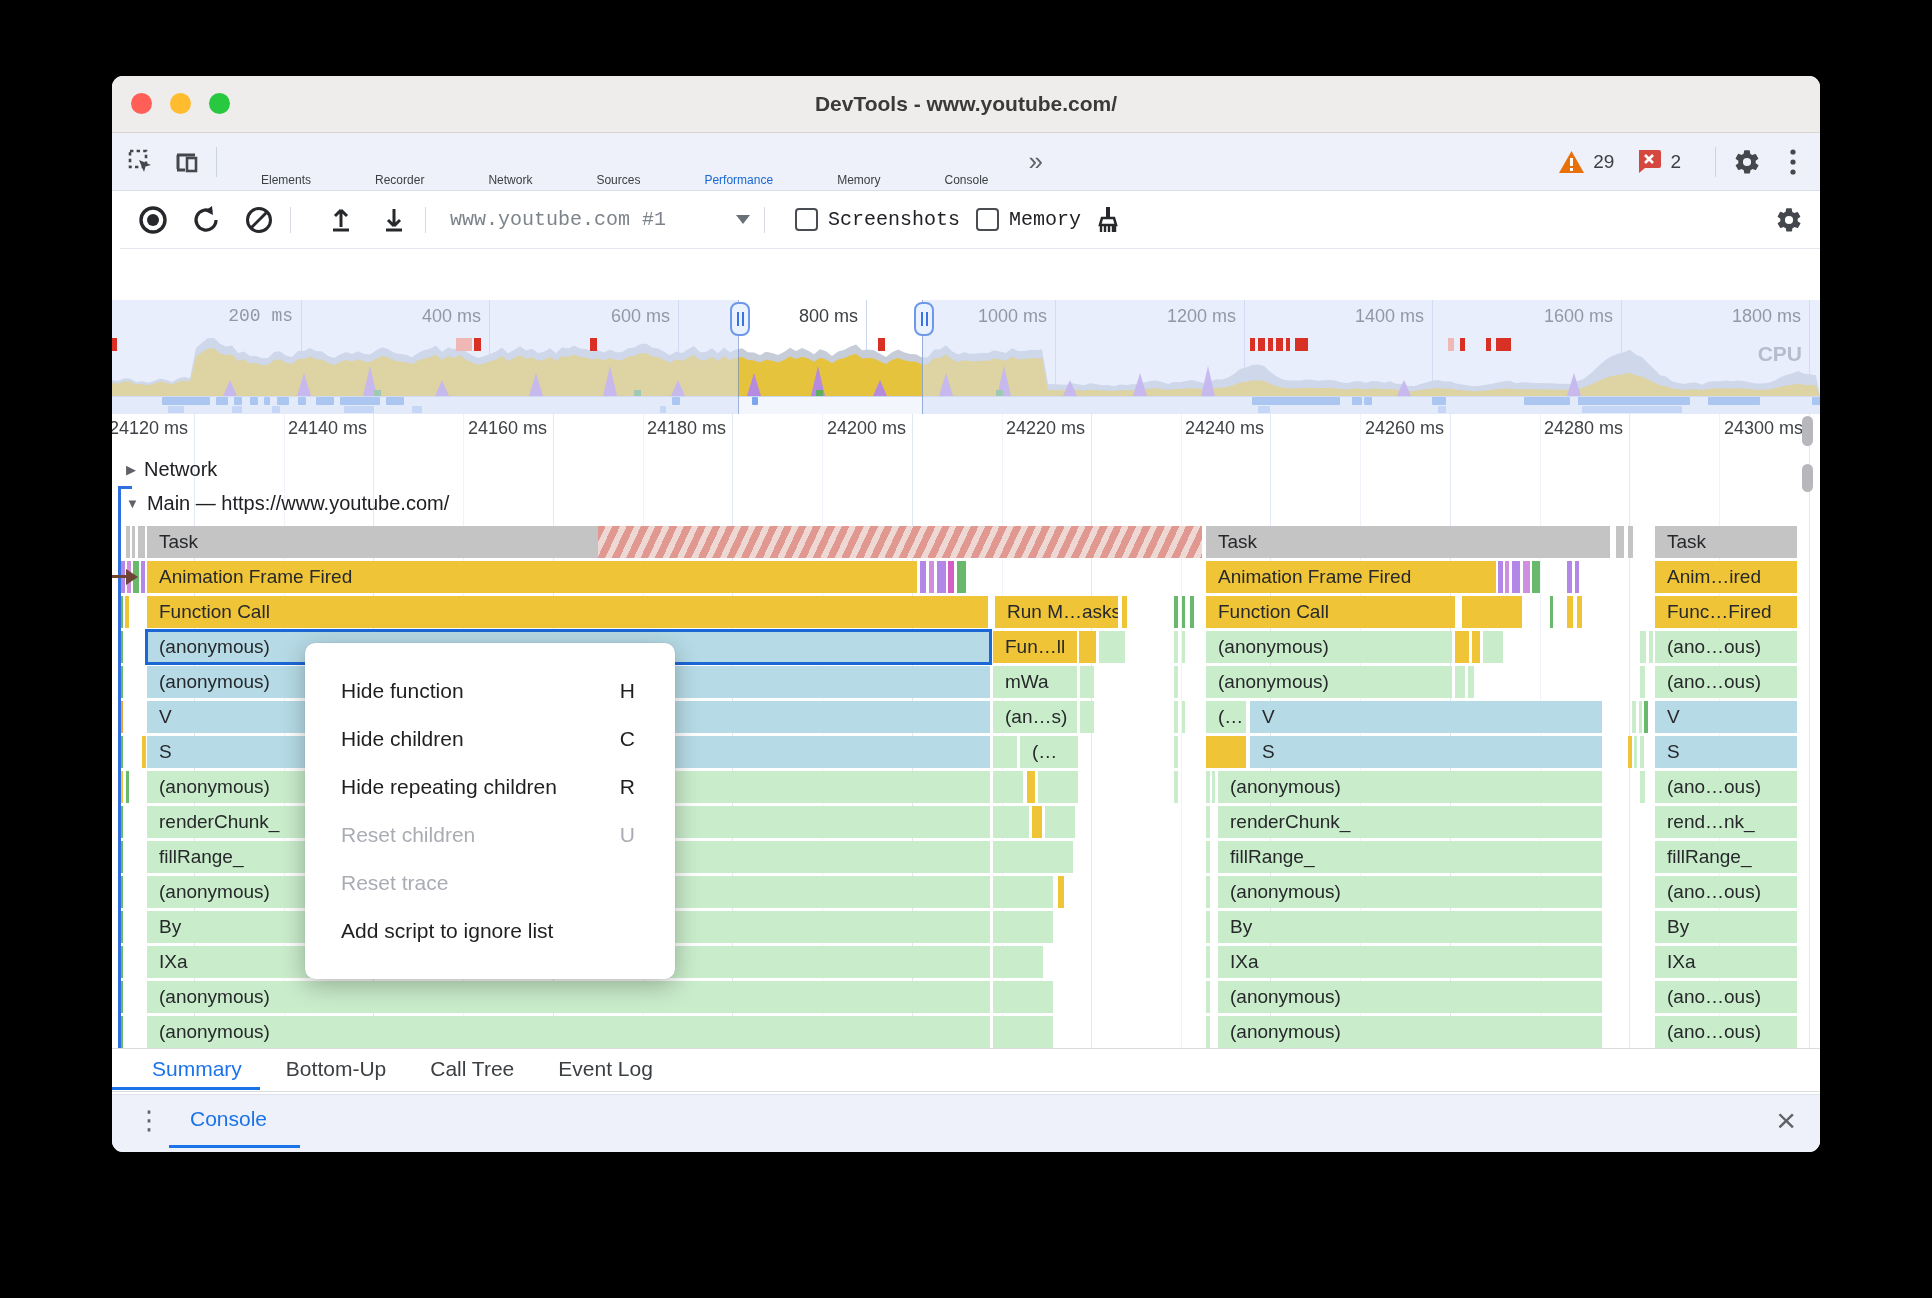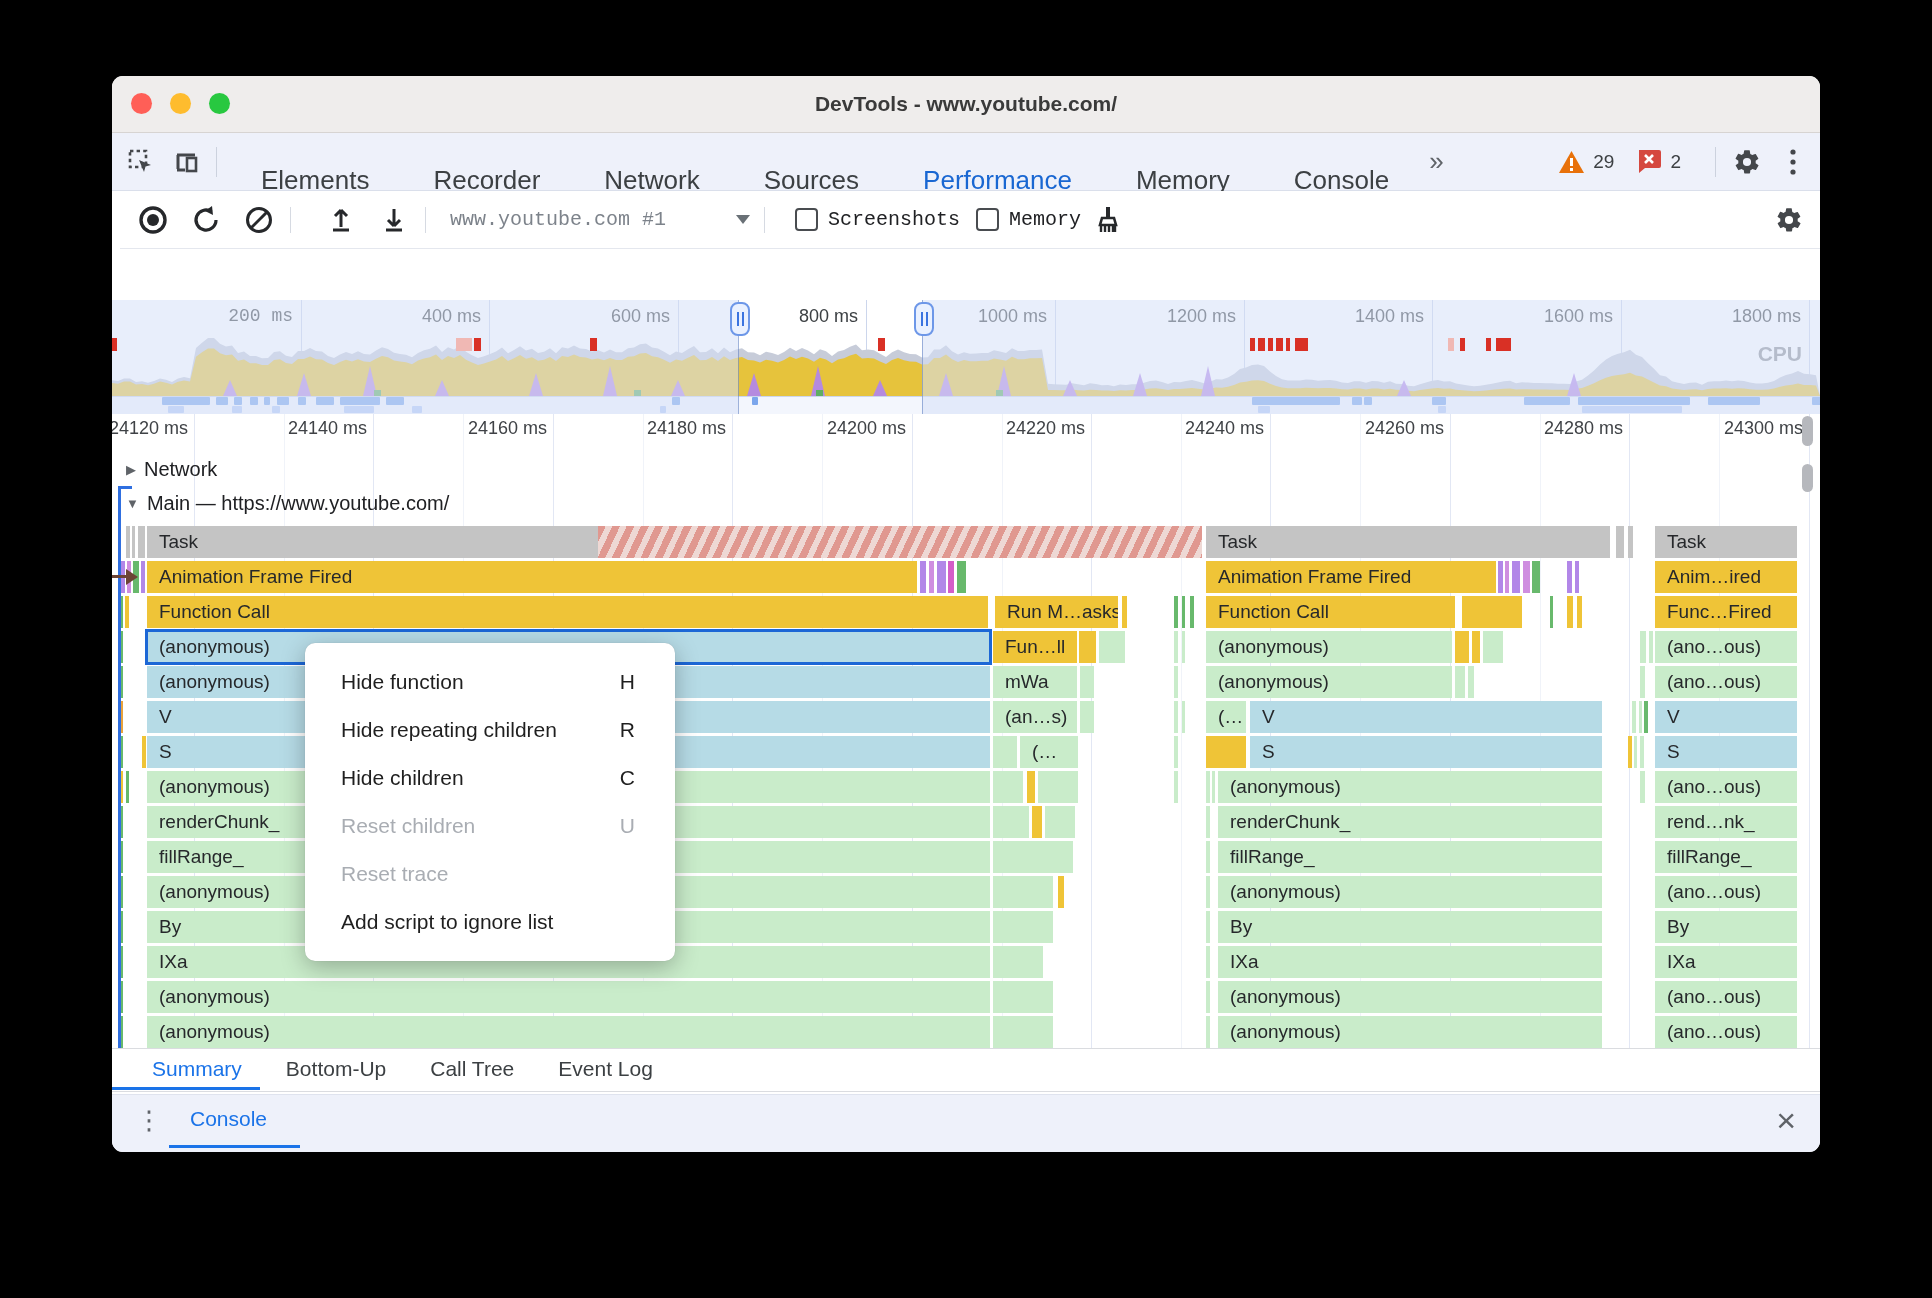--- a/index.html
+++ b/index.html
@@ -13,21 +13,21 @@
   .tl.red{left:19px;background:#ff5f57;}
   .tl.yellow{left:58px;background:#febc2e;}
   .tl.green{left:97px;background:#28c840;}
   .title{position:absolute;left:0;top:0;width:100%;height:56px;line-height:56px;text-align:center;
          font-size:21px;font-weight:bold;color:#3a3a3a;}
   
   .tabbar{position:absolute;left:0;top:57px;width:100%;height:57px;background:#eef1fa;
           display:flex;align-items:center;border-bottom:1px solid #dadfeb;}
   .iconbtn{width:34px;height:34px;margin-left:12px;display:flex;align-items:center;justify-content:center;}
   .vsep{width:1px;height:30px;background:#ccd2de;margin:0 12px;}
-  .tab{font-size:26px;color:#3c4043;padding:0 32px;height:46px;line-height:56px;position:relative;white-space:nowrap;margin-top:26px;}
+  .tab{font-size:12px;color:#3c4043;padding:0 32px;height:46px;line-height:56px;position:relative;white-space:nowrap;margin-top:26px;}
   .tab.active{color:#1967d2;}
   .tab.active::after{content:"";position:absolute;left:10px;right:10px;bottom:0;height:3px;background:#1a73e8;}
   .moretabs{font-size:26px;color:#5f6368;padding:0 8px;}
   .spacer{flex:1;}
   .issue{display:flex;align-items:center;gap:8px;font-size:19px;color:#3c4043;margin-right:22px;}
   
   .toolbar{position:absolute;left:8px;top:115px;width:100%;height:57px;background:#fff;
            display:flex;align-items:center;border-bottom:1px solid #e4e7ee;font-family:Liberation Mono, monospace;}
   .tool{width:34px;height:34px;margin-left:19px;display:flex;align-items:center;justify-content:center;}
   .tsep{width:1px;height:26px;background:#d6dae2;margin:0 14px;}
@@ -81,21 +81,21 @@
   .btab.active{color:#1a73e8;}
   .sum-underline{position:absolute;left:0;top:1011px;width:148px;height:3px;background:#1a73e8;z-index:3;}
   
   .drawer{position:absolute;left:0;top:1018px;width:100%;height:58px;background:#eef1fa;border-top:1px solid #dfe3ee;}
   .drawer .dots{position:absolute;left:24px;top:10px;font-size:26px;color:#5f6368;}
   .drawer .console{position:absolute;left:78px;top:12px;font-size:21px;color:#1a73e8;}
   .console-underline{position:absolute;left:57px;top:50px;width:131px;height:3px;background:#1a73e8;}
   .drawer .close{position:absolute;right:24px;top:6px;font-size:34px;color:#5f6368;}
   
   .menu{position:absolute;background:#fff;border-radius:10px;box-shadow:0 6px 24px rgba(0,0,0,.28),0 0 1px rgba(0,0,0,.2);
-        z-index:50;padding:15px 0;box-sizing:border-box;}
+        z-index:50;padding:24px 0;box-sizing:border-box;}
   .mitem{height:48px;display:flex;align-items:center;font-size:21px;color:#1f1f1f;padding:0 40px 0 36px;}
   .mitem .ml{flex:1;white-space:nowrap;}
   .mitem .ms{margin-left:30px;}
   .mitem.disabled{color:#a9adb3;}
 </style>
 </head>
 <body>
 
 <div class="stage">
   <div class="window">
@@ -533,26 +533,26 @@
       <div class="console-underline"></div>
       <span class="close">×</span>
     </div>
 
     <div class="menu" id="ctxmenu" style="left: 193px; top: 567px; width: 370px;">
         <div class="mitem">
           <span class="ml">Hide function</span>
           <span class="ms">H</span>
         </div>
         <div class="mitem">
+          <span class="ml">Hide children</span>
+          <span class="ms">C</span>
+        </div>
+        <div class="mitem">
           <span class="ml">Hide repeating children</span>
           <span class="ms">R</span>
-        </div>
-        <div class="mitem">
-          <span class="ml">Hide children</span>
-          <span class="ms">C</span>
         </div>
         <div class="mitem disabled">
           <span class="ml">Reset children</span>
           <span class="ms">U</span>
         </div>
         <div class="mitem disabled">
           <span class="ml">Reset trace</span>
         </div>
         <div class="mitem">
           <span class="ml">Add script to ignore list</span>

